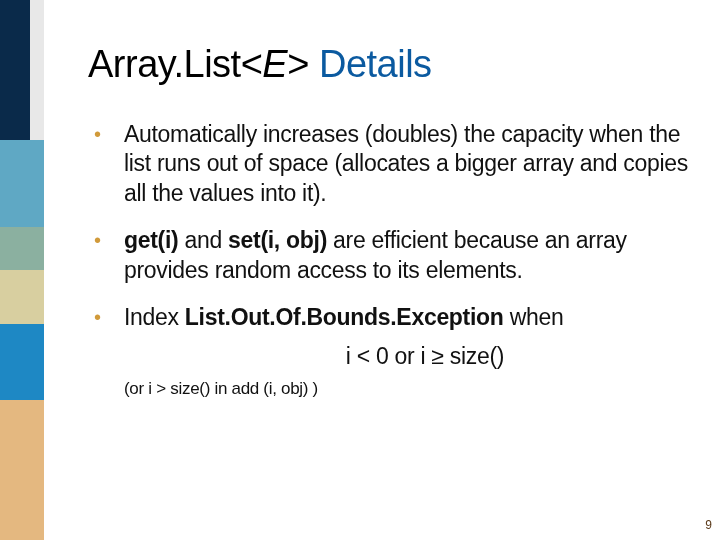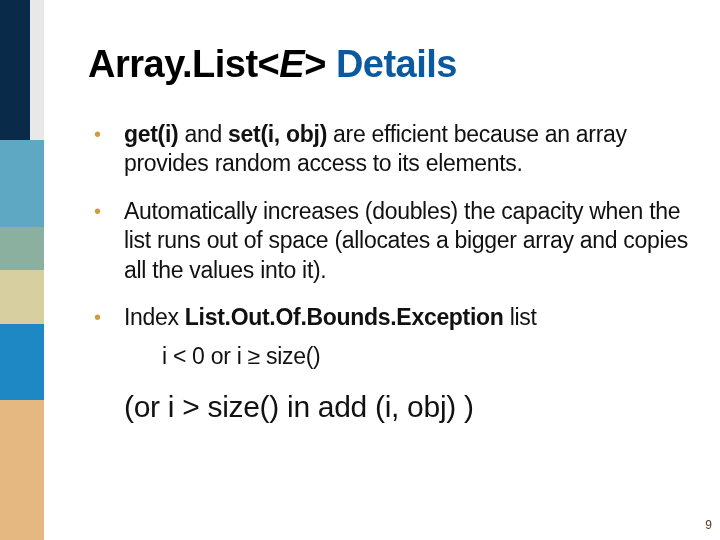--- a/index.html
+++ b/index.html
@@ -29,21 +29,21 @@
   }
   .content {
     position: absolute;
     left: 88px; top: 44px;
     width: 600px;
   }
   .title {
     font-size: 38px;
     line-height: 1.1;
     color: #000;
-    font-weight: bold;
+    font-weight: normal;
     letter-spacing: -0.5px;
     margin-bottom: 34px;
   }
   .title .black { color: #000; }
   .title .ital { font-style: italic; }
   .title .blue { color: #0b5aa0; }
   ul.bullets {
     list-style: none;
     padding-left: 36px;
   }
@@ -62,26 +62,27 @@
     top: 2px;
     color: #d19a3a;
     font-size: 20px;
   }
   .b { font-weight: bold; }
   .sub {
     padding-left: 38px;
     font-size: 23px;
     line-height: 1.6;
     margin-top: 6px;
+    text-align: center;
   }
   .sub2 {
     padding-left: 0px;
-    font-size: 30px;
+    font-size: 17px;
     line-height: 1.6;
-    margin-top: 8px;
+    margin-top: 0;
   }
   .pagenum {
     position: absolute;
     right: 8px;
     bottom: 8px;
     font-size: 12px;
     color: #5a3a1a;
   }
   .ge { font-family: Arial, sans-serif; }
 </style>
@@ -92,27 +93,27 @@
   <div class="vstripe"></div>
 </div>
 
 <div class="content">
   <h1 class="title">
     <span class="black">Array.List&lt;</span><span class="black ital">E</span><span class="black">&gt; </span><span class="blue">Details</span>
   </h1>
 
   <ul class="bullets">
     <li>
+      <span>Automatically increases (doubles) the capacity when the list runs out of space (allocates a bigger array and copies all the values into it).</span>
+    </li>
+    <li>
       <span class="b">get(i)</span><span> and </span><span class="b">set(i, obj)</span><span> are efficient because an array provides random access to its elements.</span>
     </li>
     <li>
-      <span>Automatically increases (doubles) the capacity when the list runs out of space (allocates a bigger array and copies all the values into it).</span>
-    </li>
-    <li>
-      <span>Index </span><span class="b">List.Out.Of.Bounds.Exception</span><span> list</span>
+      <span>Index </span><span class="b">List.Out.Of.Bounds.Exception</span><span> when</span>
       <div class="sub">
         <span class="ge">i &lt; 0 or i ≥ size()</span>
       </div>
       <div class="sub2">
         <span>(or i &gt; size() in add (i, obj) )</span>
       </div>
     </li>
   </ul>
 </div>
 

